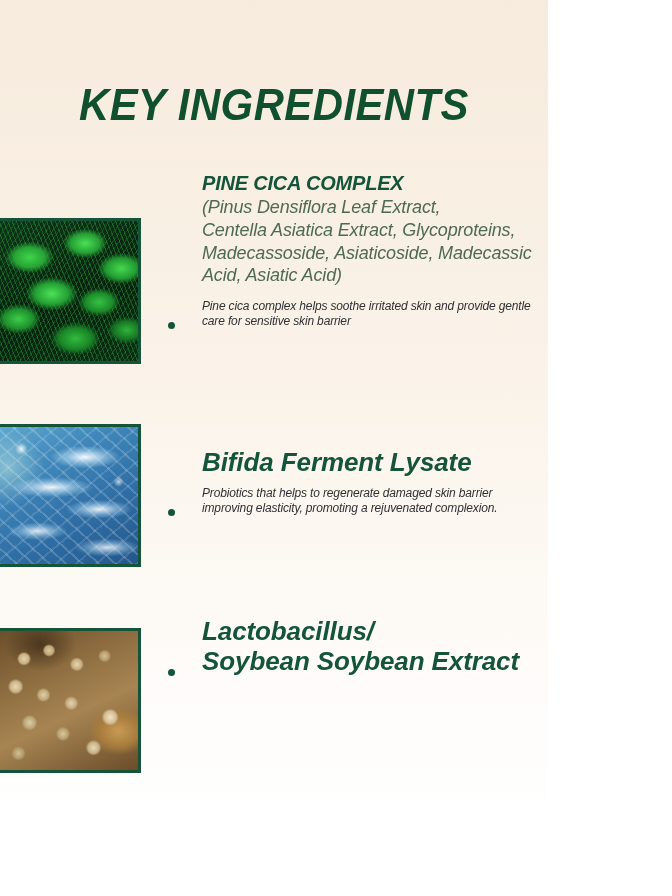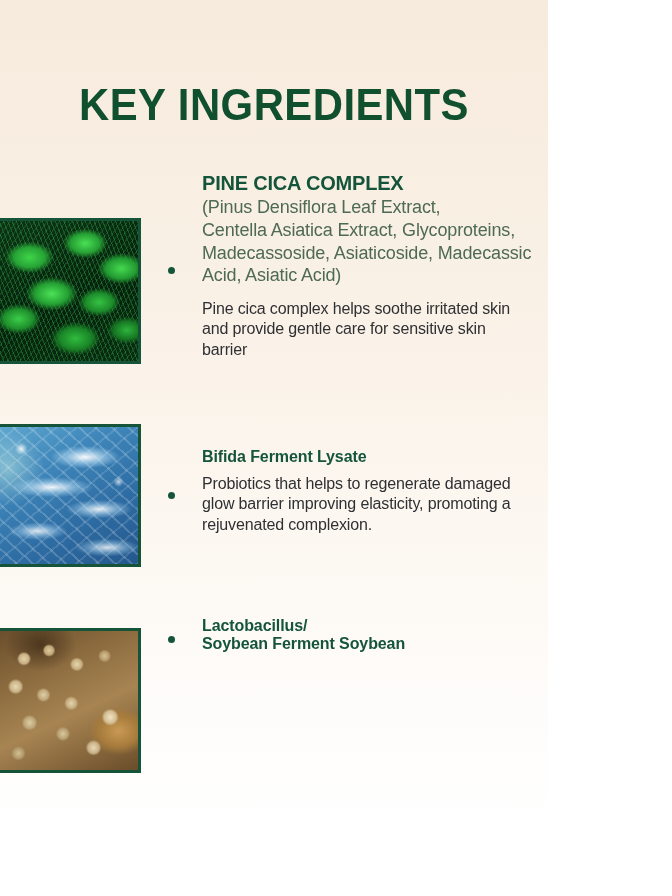--- a/index.html
+++ b/index.html
@@ -20,20 +20,21 @@
     height: 896px;
     background: linear-gradient(to bottom,
         #f7ebdd 0%,
         #f8eee1 18%,
         #faf2e8 38%,
         #fcf7f0 58%,
         #fefcfa 78%,
         #ffffff 92%,
         #ffffff 100%);
     box-sizing: border-box;
+    font-style: italic;
   }
 
   
   #title {
     position: absolute;
     left: 0;
     right: 0;
     top: 52px;
     text-align: center;
     font-family: "Liberation Sans Narrow", "Liberation Sans", sans-serif;
@@ -114,21 +115,21 @@
   }
 
   
   .block {
     position: absolute;
     left: 168px;
     right: 4px;
   }
   .bullet-row {
     display: flex;
-    align-items: center;
+    align-items: flex-end;
   }
   .bullet {
     flex: 0 0 auto;
     width: 34px;
     padding-top: 9px;
   }
   .bullet-dot {
     width: 7px;
     height: 7px;
     border-radius: 50%;
@@ -144,37 +145,37 @@
     color: #14543a;
     font-weight: 700;
     letter-spacing: -0.1px;
     line-height: 1.14;
   }
   .ing-heading.caps {
     font-size: 20px;
     letter-spacing: -0.2px;
   }
   .ing-heading.title-case {
-    font-size: 16px;
+    font-size: 26px;
   }
 
   .ing-latin {
     margin: 1px 0 0 0;
     color: #4e6a52;
     font-size: 18px;
     line-height: 1.27;
     letter-spacing: -0.15px;
     font-weight: 400;
     white-space: pre-line;
   }
 
   .ing-desc {
     margin: 12px 12px 0 0;
     color: #2f3033;
-    font-size: 16px;
+    font-size: 12px;
     line-height: 1.26;
     letter-spacing: -0.15px;
     font-weight: 400;
   }
   .ing-desc.tight { margin-top: 8px; }
 </style>
 </head>
 <body>
 
 <div id="page">
@@ -205,34 +206,34 @@
     <div class="photo-inner"></div>
   </div>
 
   <div class="block" style="top:448px;">
     <div class="bullet-row">
       <div class="bullet">
         <div class="bullet-dot"></div>
       </div>
       <div class="block-body">
         <h2 class="ing-heading title-case">Bifida Ferment Lysate</h2>
-        <p class="ing-desc tight">Probiotics that helps to regenerate damaged glow barrier improving elasticity, promoting a rejuvenated complexion.</p>
+        <p class="ing-desc tight">Probiotics that helps to regenerate damaged skin barrier improving elasticity, promoting a rejuvenated complexion.</p>
       </div>
     </div>
   </div>
 
   <div class="photo-frame photo-soy" style="top:628px; height:145px;">
     <div class="photo-inner"></div>
   </div>
 
   <div class="block" style="top:617px;">
     <div class="bullet-row">
       <div class="bullet">
         <div class="bullet-dot"></div>
       </div>
       <div class="block-body">
         <h2 class="ing-heading title-case" style="white-space: pre-line;">Lactobacillus/
-Soybean Ferment Soybean</h2>
+Soybean Soybean Extract</h2>
       </div>
     </div>
   </div>
 
 </div>
 
 </body></html>

